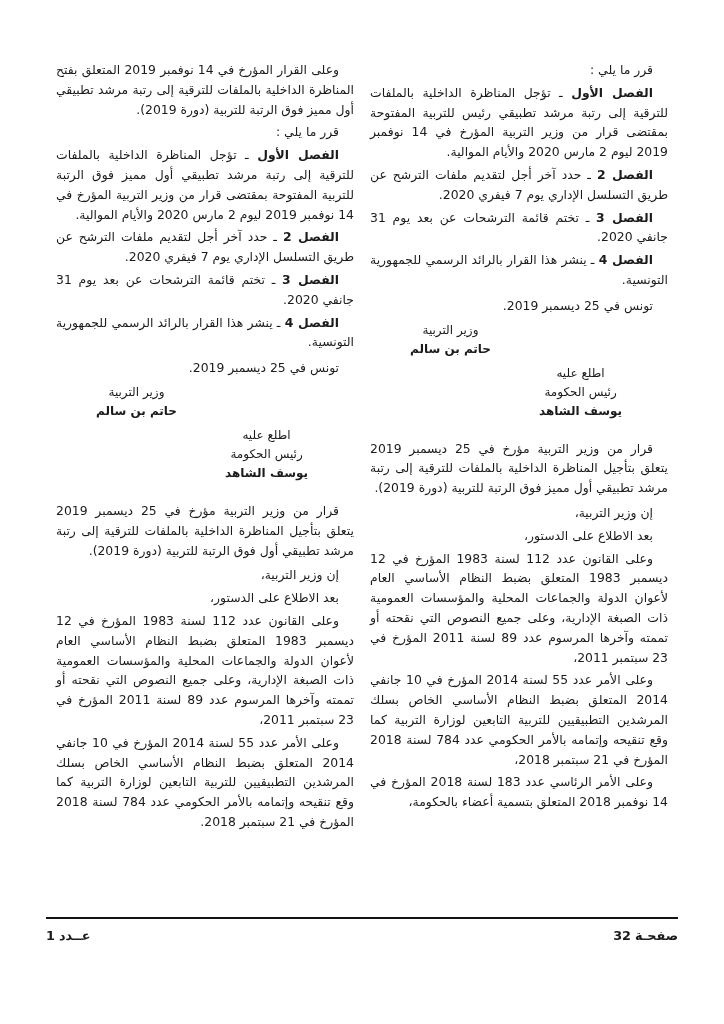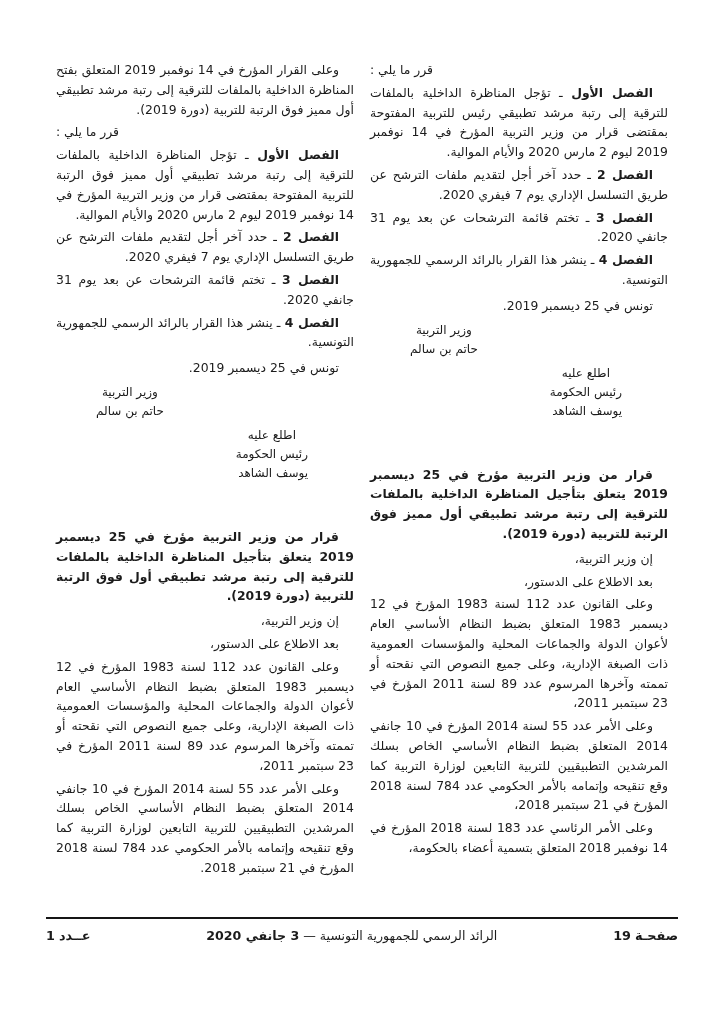--- a/index.html
+++ b/index.html
@@ -11,31 +11,31 @@
   .page{position:absolute;inset:0;background:#ffffff;}
   .col{
     position:absolute;top:60px;width:298px;
     font-size:12.4px;line-height:19.8px;
   }
   .col-right{left:370px;}
   .col-left{left:56px;}
   .para{
     margin:0 0 3px;text-align:justify;text-indent:15px;
   }
-  .para.intro{text-align:left;}
-  .para.heading{font-weight:700;margin-top:44px;margin-bottom:5px;}
+  .para.intro{text-align:right;}
+  .para.heading{font-weight:400;margin-top:18px;margin-bottom:5px;}
   .para.date{margin-top:6px;}
   .art-label{font-weight:700;}
   .sig{
     width:max-content;max-width:240px;text-align:center;
     line-height:19px;margin-top:5px;margin-bottom:5px;font-size:12px;
   }
   .sig-left{margin-left:40px;margin-right:auto;}
   .sig-right{margin-right:46px;margin-left:auto;}
-  .sig .bold{font-weight:400;text-align:right;}
+  .sig .bold{font-weight:700;text-align:right;}
   .footer-rule{
     position:absolute;left:46px;width:632px;top:917px;
     border-top:2px solid #151515;
   }
   .footer-row{
     position:absolute;left:46px;width:632px;top:928px;
     display:flex;justify-content:space-between;align-items:baseline;
     font-size:12.8px;
   }
   .footer-bold{font-weight:700;}
@@ -91,26 +91,21 @@
       <p class="para body">بعد الاطلاع على الدستور،</p>
       <p class="para body">وعلى القانون عدد 112 لسنة 1983 المؤرخ في 12 ديسمبر 1983 المتعلق بضبط النظام الأساسي العام لأعوان الدولة والجماعات المحلية والمؤسسات العمومية ذات الصبغة الإدارية، وعلى جميع النصوص التي نقحته أو تممته وآخرها المرسوم عدد 89 لسنة 2011 المؤرخ في 23 سبتمبر 2011،</p>
       <p class="para body">وعلى الأمر عدد 55 لسنة 2014 المؤرخ في 10 جانفي 2014 المتعلق بضبط النظام الأساسي الخاص بسلك المرشدين التطبيقيين للتربية التابعين لوزارة التربية كما وقع تنقيحه وإتمامه بالأمر الحكومي عدد 784 لسنة 2018 المؤرخ في 21 سبتمبر 2018.</p>
     </div>
 
   <div class="footer-rule"></div>
 
   <div class="footer-row">
     <span>
       <span class="footer-bold">صفحـة</span>
-      <span class="footer-bold">19</span>
-    </span>
-    <span class="footer-center">
-      <span>الرائد الرسمي للجمهورية التونسية</span>
-      <span>—</span>
-      <span class="footer-bold">3 جانفي 2020</span>
+      <span class="footer-bold">32</span>
     </span>
     <span>
       <span class="footer-bold">عــدد</span>
       <span class="footer-bold">1</span>
     </span>
   </div>
 
 </div>
 
 </body></html>

